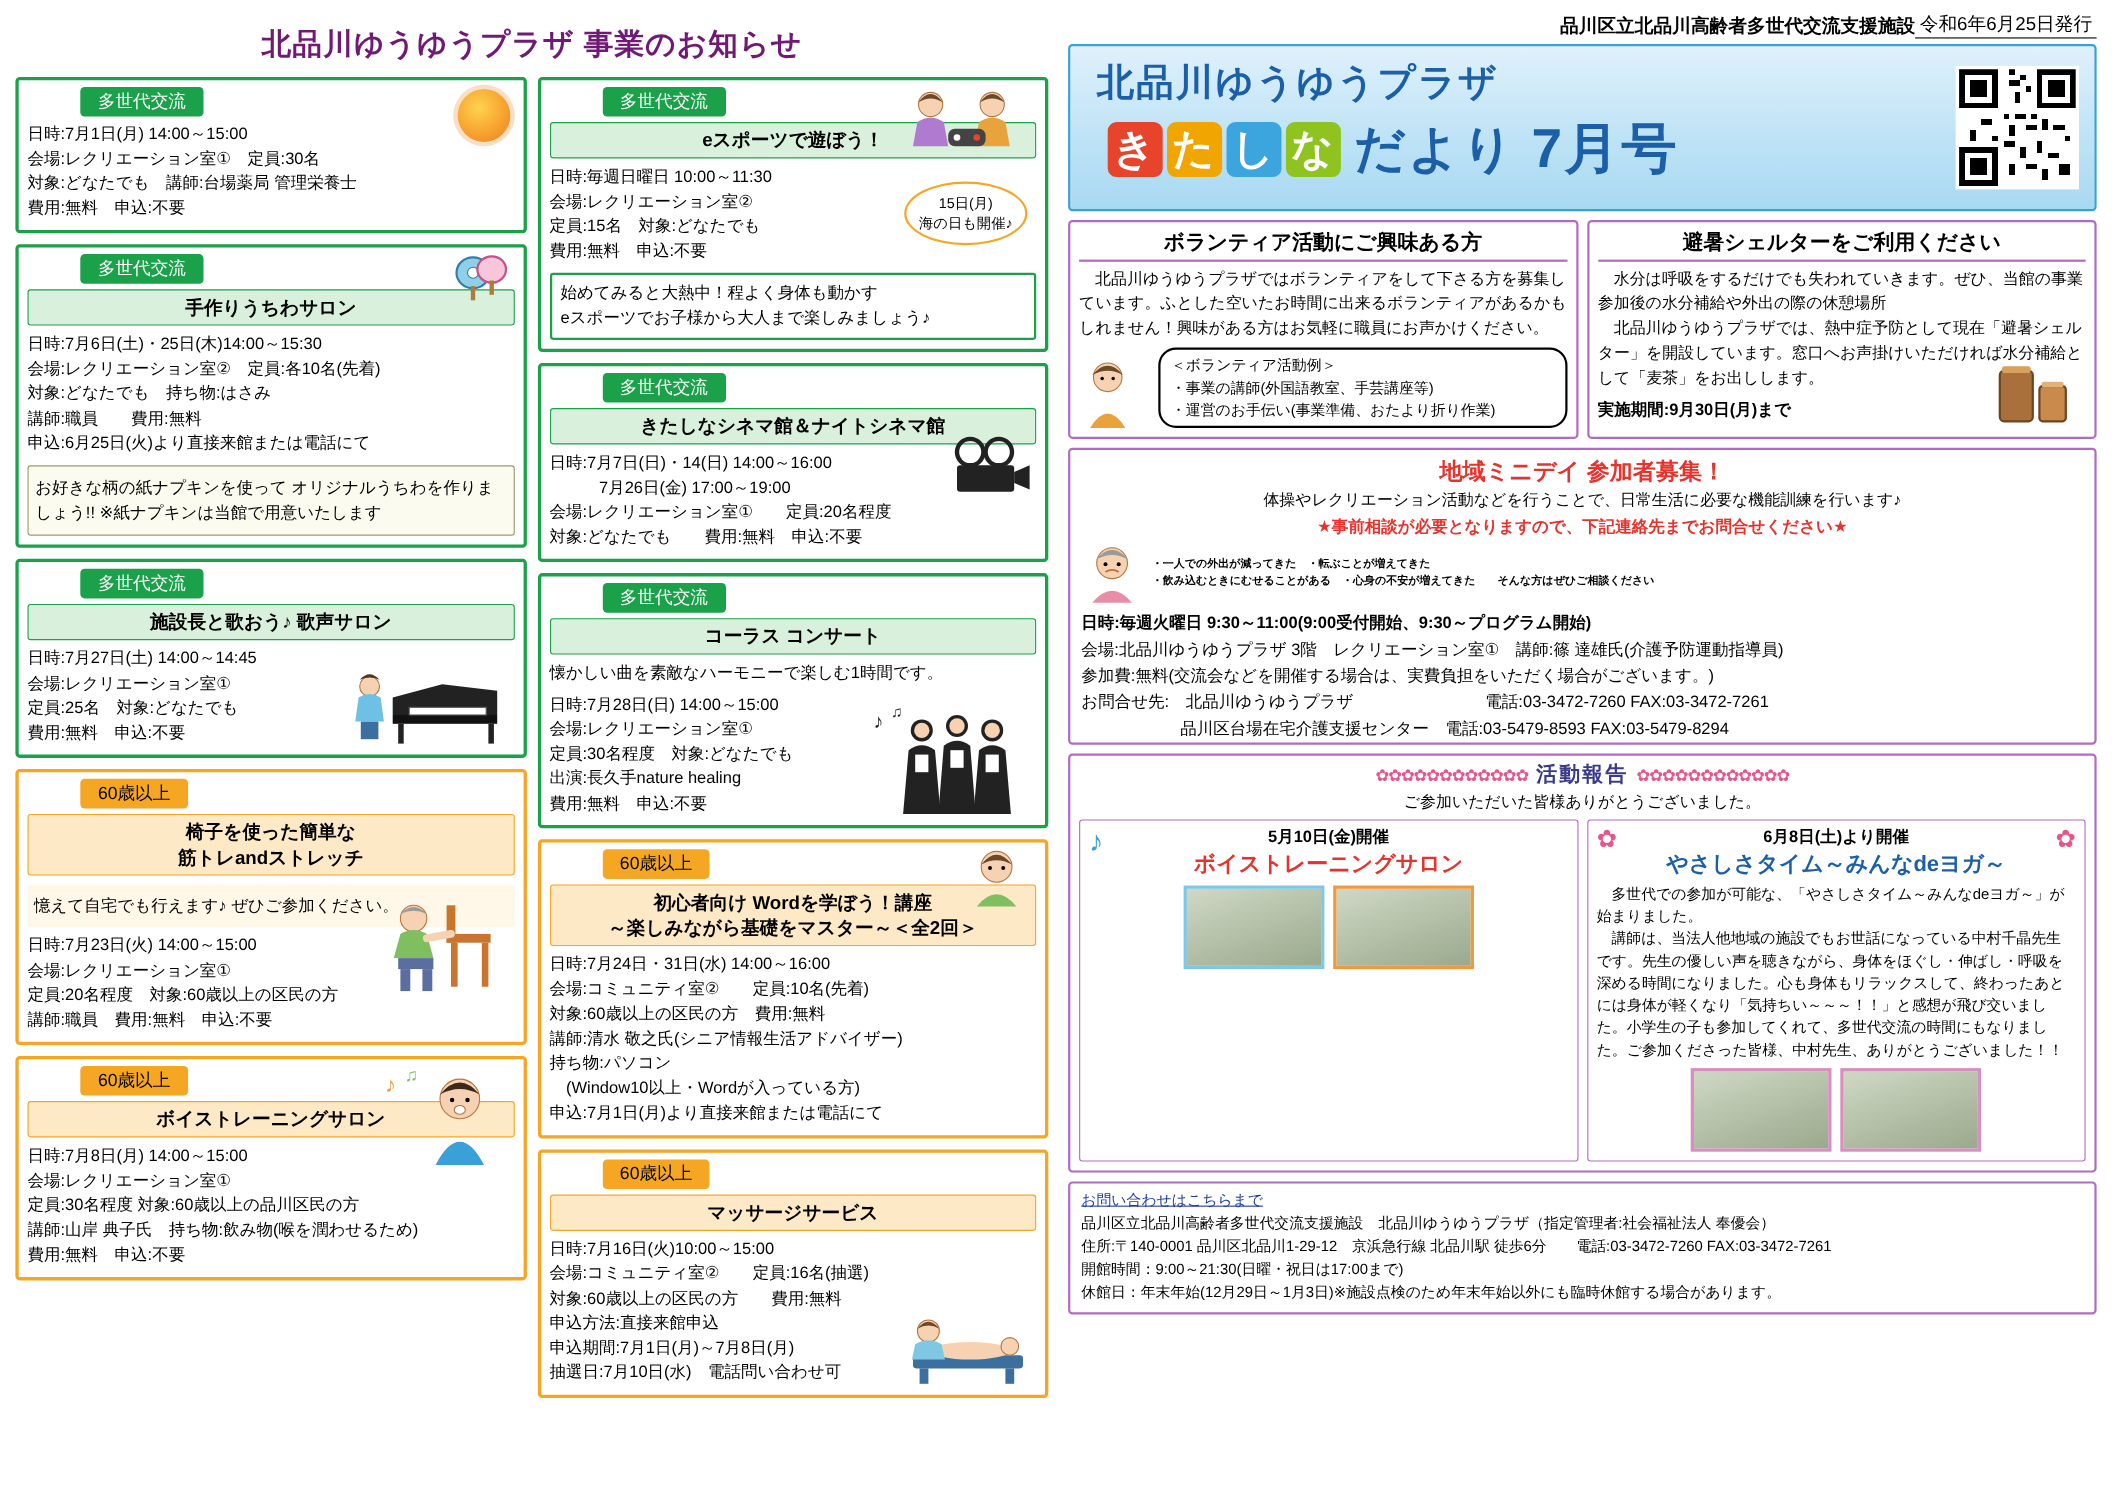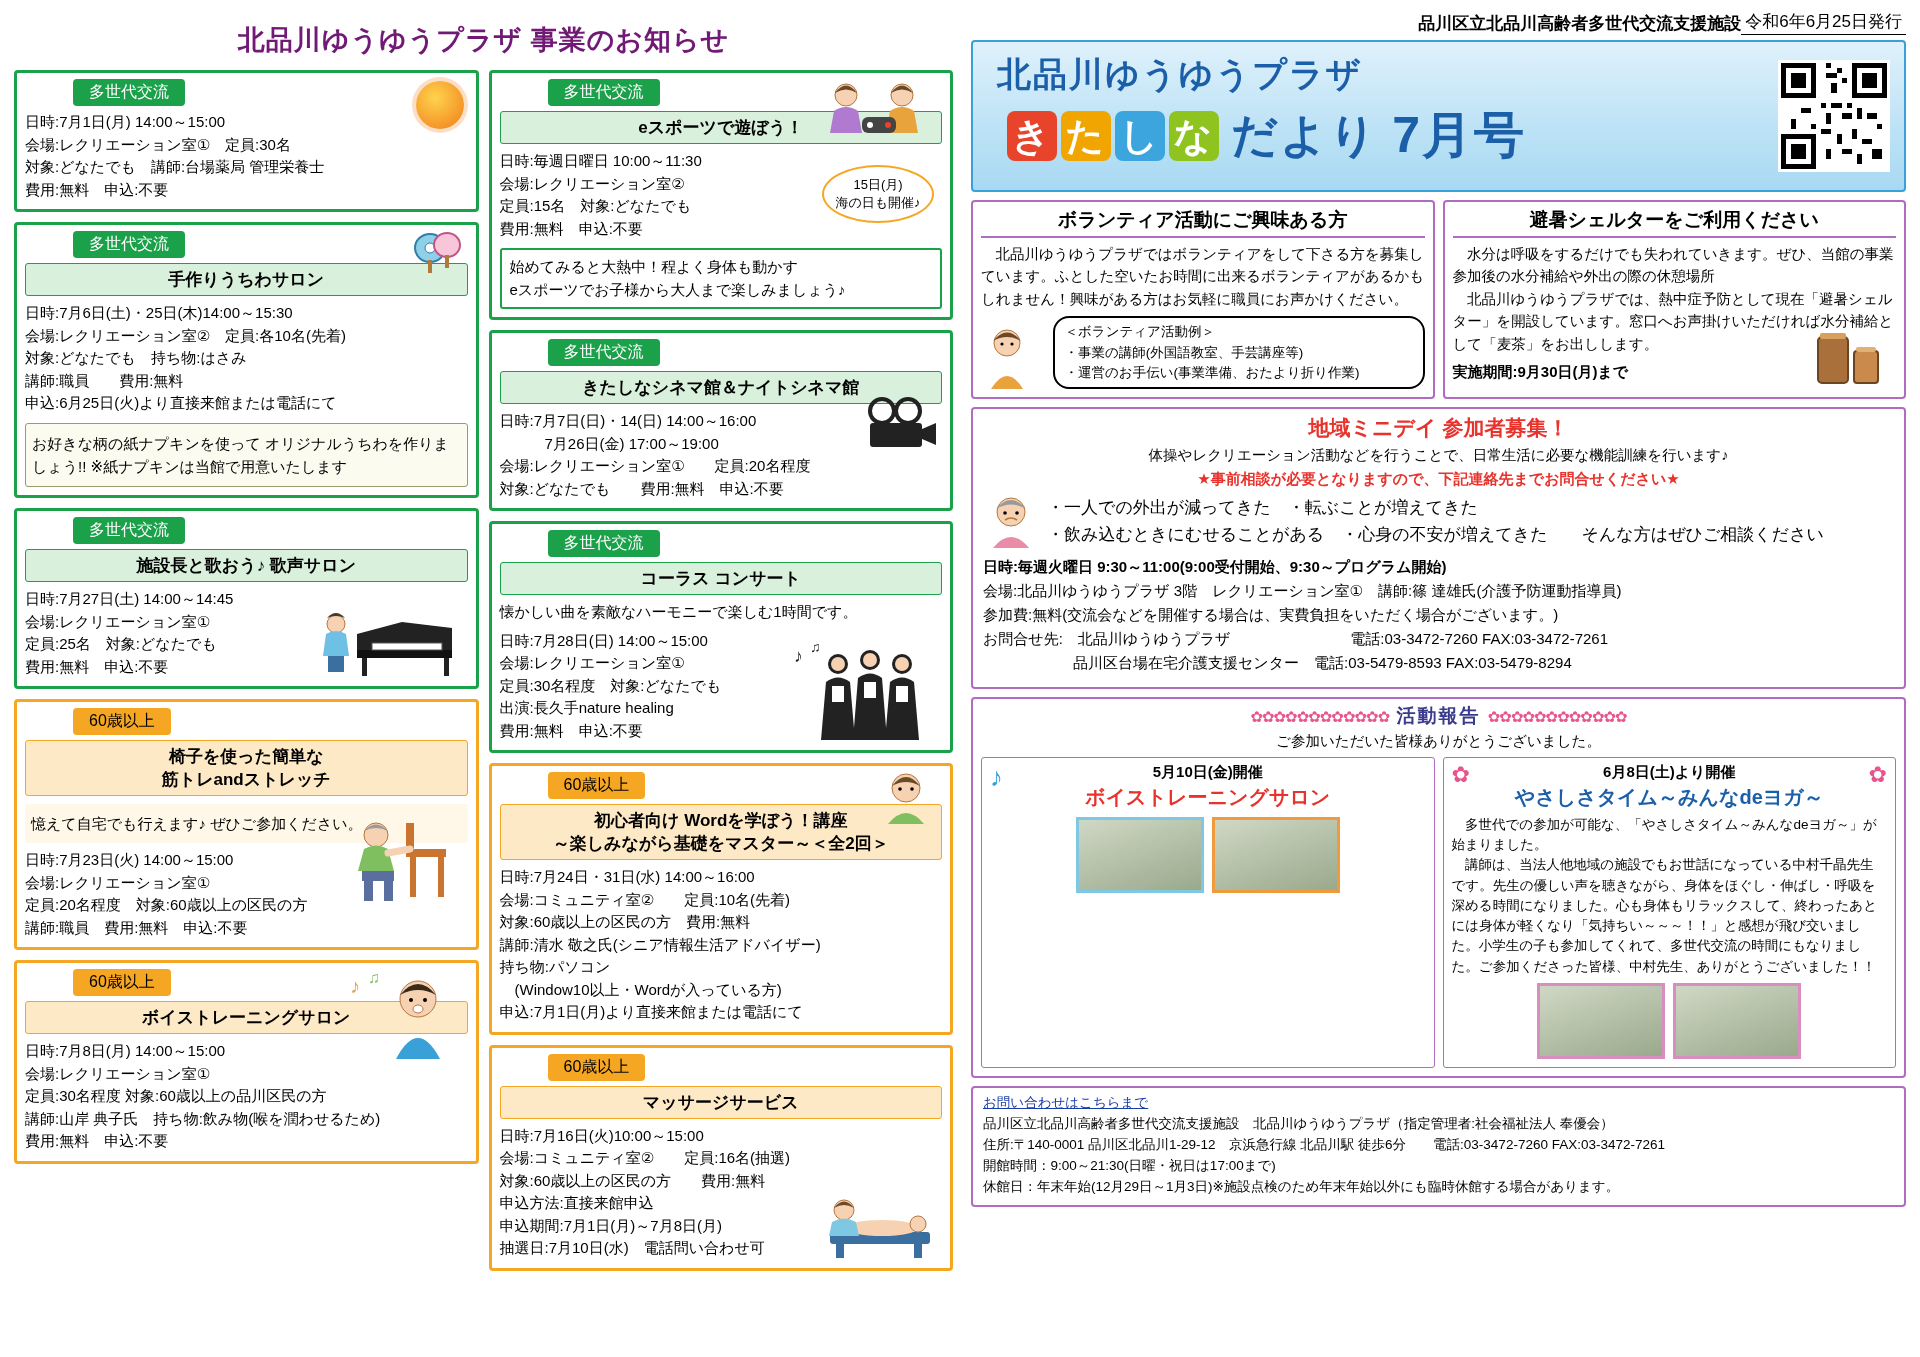--- a/index.html
+++ b/index.html
@@ -73,21 +73,21 @@
   .qr svg { display:block; }
 
   .two-box { display:flex; gap:8px; margin-top:8px; }
   .pbox { border:2px solid #b06cc0; border-radius:4px; padding:5px 8px 8px 8px; position:relative;}
   .pbox h3 { margin:0 0 5px 0; font-size:19px; font-weight:bold; text-align:center; border-bottom:2px solid #b06cc0; padding-bottom:3px;}
   .pbox p { margin:0; font-size:14.5px; line-height:1.55; text-indent:1em;}
   .vol-ex {
     border:2px solid #000; border-radius:16px; padding:4px 10px; margin-top:6px; font-size:13.5px; line-height:1.5;
     width: 372px; margin-left:auto;
   }
-  .minidey { border:2px solid #b06cc0; border-radius:4px; margin-top:8px; padding:5px 10px 12px 10px; }
+  .minidey { border:2px solid #b06cc0; border-radius:4px; margin-top:8px; padding:5px 10px 0 10px; }
   .minidey h3 { margin:0 0 3px 0; text-align:center; font-size:21px; color:#e8322c; font-weight:bold;}
   .center-s { text-align:center; font-size:14.5px; line-height:1.5;}
   .redline { text-align:center; color:#e8322c; font-weight:bold; font-size:15px; margin:3px 0;}
   .md-lines { font-size:15px; line-height:1.6; margin-top:5px;}
 
   .report { border:2px solid #b06cc0; border-radius:4px; margin-top:8px; padding:4px 8px 8px 8px;}
   .rep-head { text-align:center; font-size:19px; font-weight:bold; color:#3a3a8c; letter-spacing:2px;}
   .dots { color:#e8558c; letter-spacing:-1px; font-size:15px;}
   .rep-sub { text-align:center; font-size:14.5px; margin:3px 0 6px 0;}
   .rep-two { display:flex; gap:8px;}
@@ -478,21 +478,21 @@
         <div class="ill" style="position:relative; width:56px; height:58px; flex:none;">
           <svg width="56" height="58" viewBox="0 0 56 58">
             <circle cx="28" cy="20" r="14" fill="#f6d2b2" stroke="#b5763f"></circle>
             <path d="M13 17 q15 -18 30 0 q-15 -9 -30 0" fill="#9a9a9a"></path>
             <circle cx="22" cy="21" r="1.8" fill="#000"></circle>
               <circle cx="34" cy="21" r="1.8" fill="#000"></circle>
             <path d="M22 28 q6 -4 12 0" stroke="#b5763f" fill="none" stroke-width="1.6"></path>
             <path d="M10 56 q18 -22 36 0 z" fill="#e88ca8"></path>
           </svg>
         </div>
-        <div style="font-size:17px; line-height:1.6;">
+        <div style="font-size:10px; line-height:1.6;font-weight:bold;">
           <div>・一人での外出が減ってきた　・転ぶことが増えてきた</div>
           <div>・飲み込むときにむせることがある　・心身の不安が増えてきた　　そんな方はぜひご相談ください</div>
         </div>
       </div>
       <div class="md-lines">
         <div style="font-weight:bold;">日時:毎週火曜日 9:30～11:00(9:00受付開始、9:30～プログラム開始)</div>
         <div>会場:北品川ゆうゆうプラザ 3階　レクリエーション室①　講師:篠 達雄氏(介護予防運動指導員)</div>
         <div>参加費:無料(交流会などを開催する場合は、実費負担をいただく場合がございます。)</div>
         <div>お問合せ先:　北品川ゆうゆうプラザ　　　　　　　　電話:03-3472-7260 FAX:03-3472-7261</div>
         <div>　　　　　　品川区台場在宅介護支援センター　電話:03-5479-8593 FAX:03-5479-8294</div>

